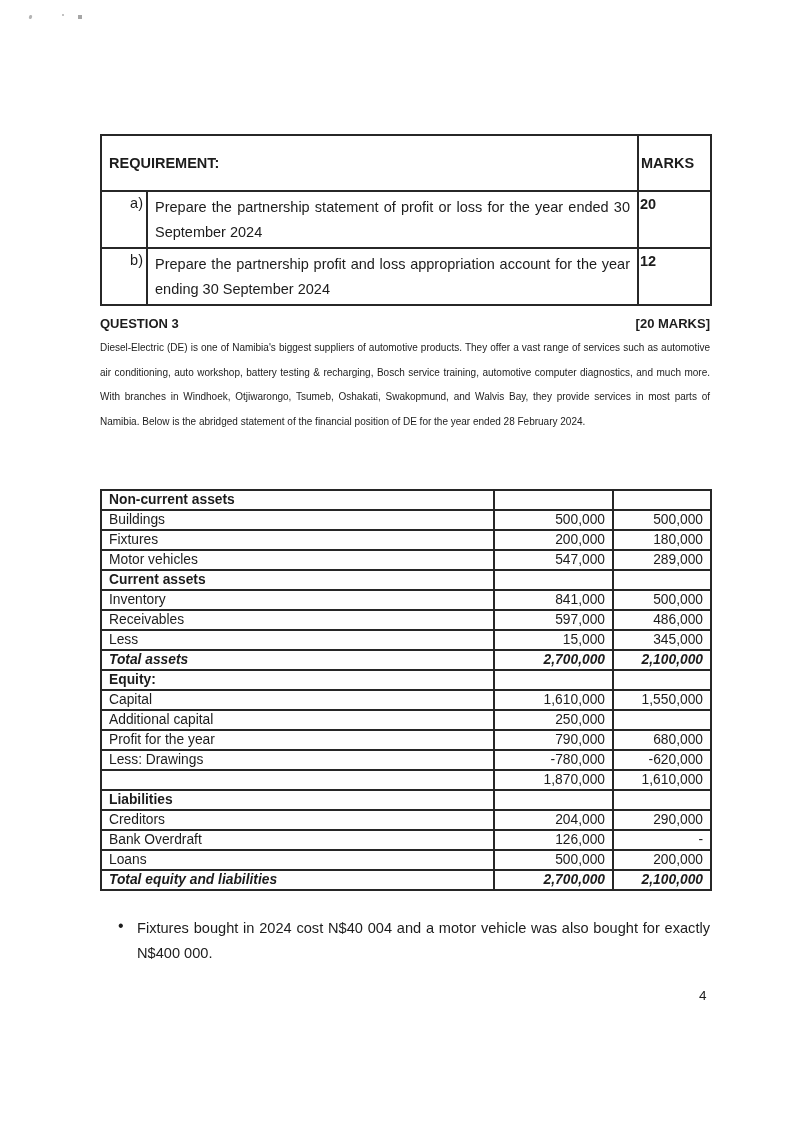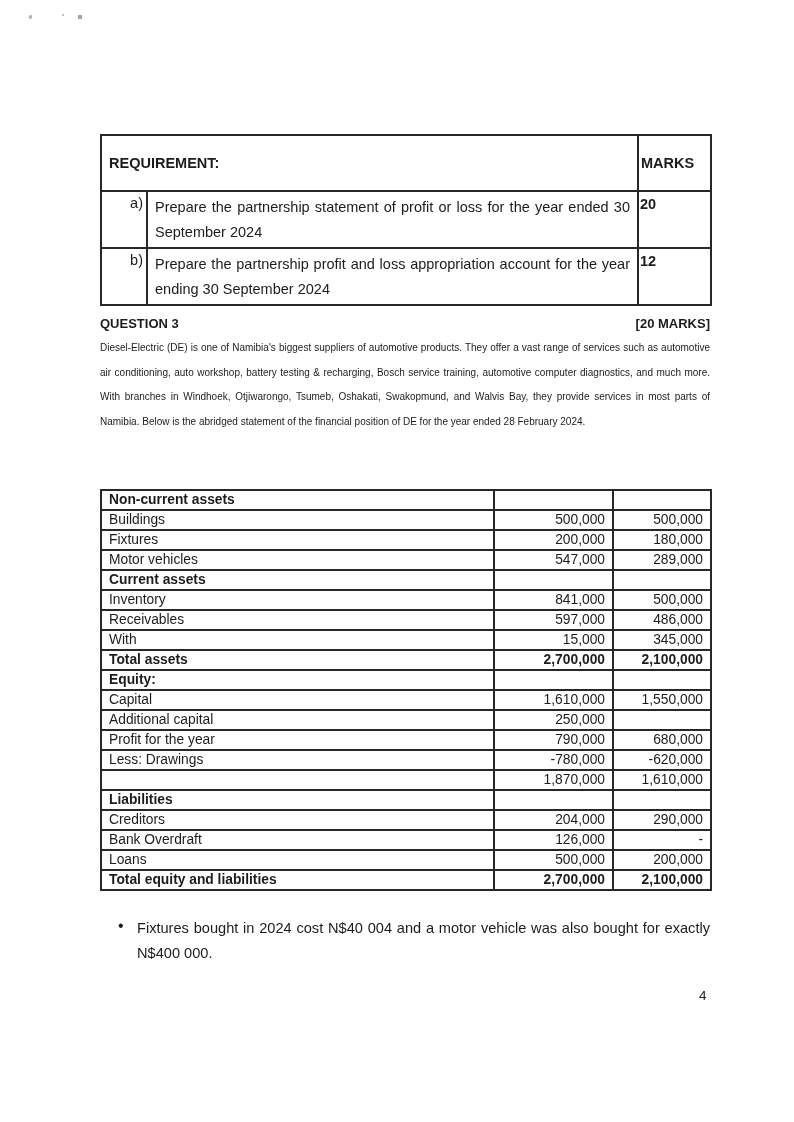--- a/index.html
+++ b/index.html
@@ -28,21 +28,21 @@
            font-size:10px;line-height:24.6px;text-align:justify;}
 
   
   .fin-table{position:absolute;top:489px;left:100px;width:610px;border-collapse:collapse;table-layout:fixed;}
   .fin-table th,.fin-table td{border:2px solid #272727;font-size:13.8px;line-height:18px;
                               height:18px;padding:0 7px;overflow:hidden;white-space:nowrap;}
   .fin-table th{font-weight:bold;text-align:right;}
   .fin-label{text-align:left;}
   .fin-num{text-align:right;}
   .fin-table tr.sec td:first-child{font-weight:bold;}
-  .fin-table tr.tot td{font-weight:bold;}
+  .fin-table tr.tot td{font-weight:bold;font-style:italic;}
   .fin-table tr.sub td{font-weight:normal;}
 
   
   .note{position:absolute;top:916px;left:100px;width:610px;font-size:14.6px;line-height:24.5px;}
   .bullet{position:absolute;left:18px;top:-2px;font-size:16px;}
   .note-text{display:block;margin-left:37px;text-align:justify;}
 
   .page-num{position:absolute;top:988px;left:699px;font-size:13.5px;}
 </style>
 </head>
@@ -121,21 +121,21 @@
         <td class="fin-label">Inventory</td>
         <td class="fin-num">841,000</td>
         <td class="fin-num">500,000</td>
       </tr>
       <tr>
         <td class="fin-label">Receivables</td>
         <td class="fin-num">597,000</td>
         <td class="fin-num">486,000</td>
       </tr>
       <tr>
-        <td class="fin-label">With</td>
+        <td class="fin-label">Less</td>
         <td class="fin-num">15,000</td>
         <td class="fin-num">345,000</td>
       </tr>
       <tr class="tot">
         <td class="fin-label">Total assets</td>
         <td class="fin-num">2,700,000</td>
         <td class="fin-num">2,100,000</td>
       </tr>
       <tr class="sec">
         <td class="fin-label">Equity:</td>

